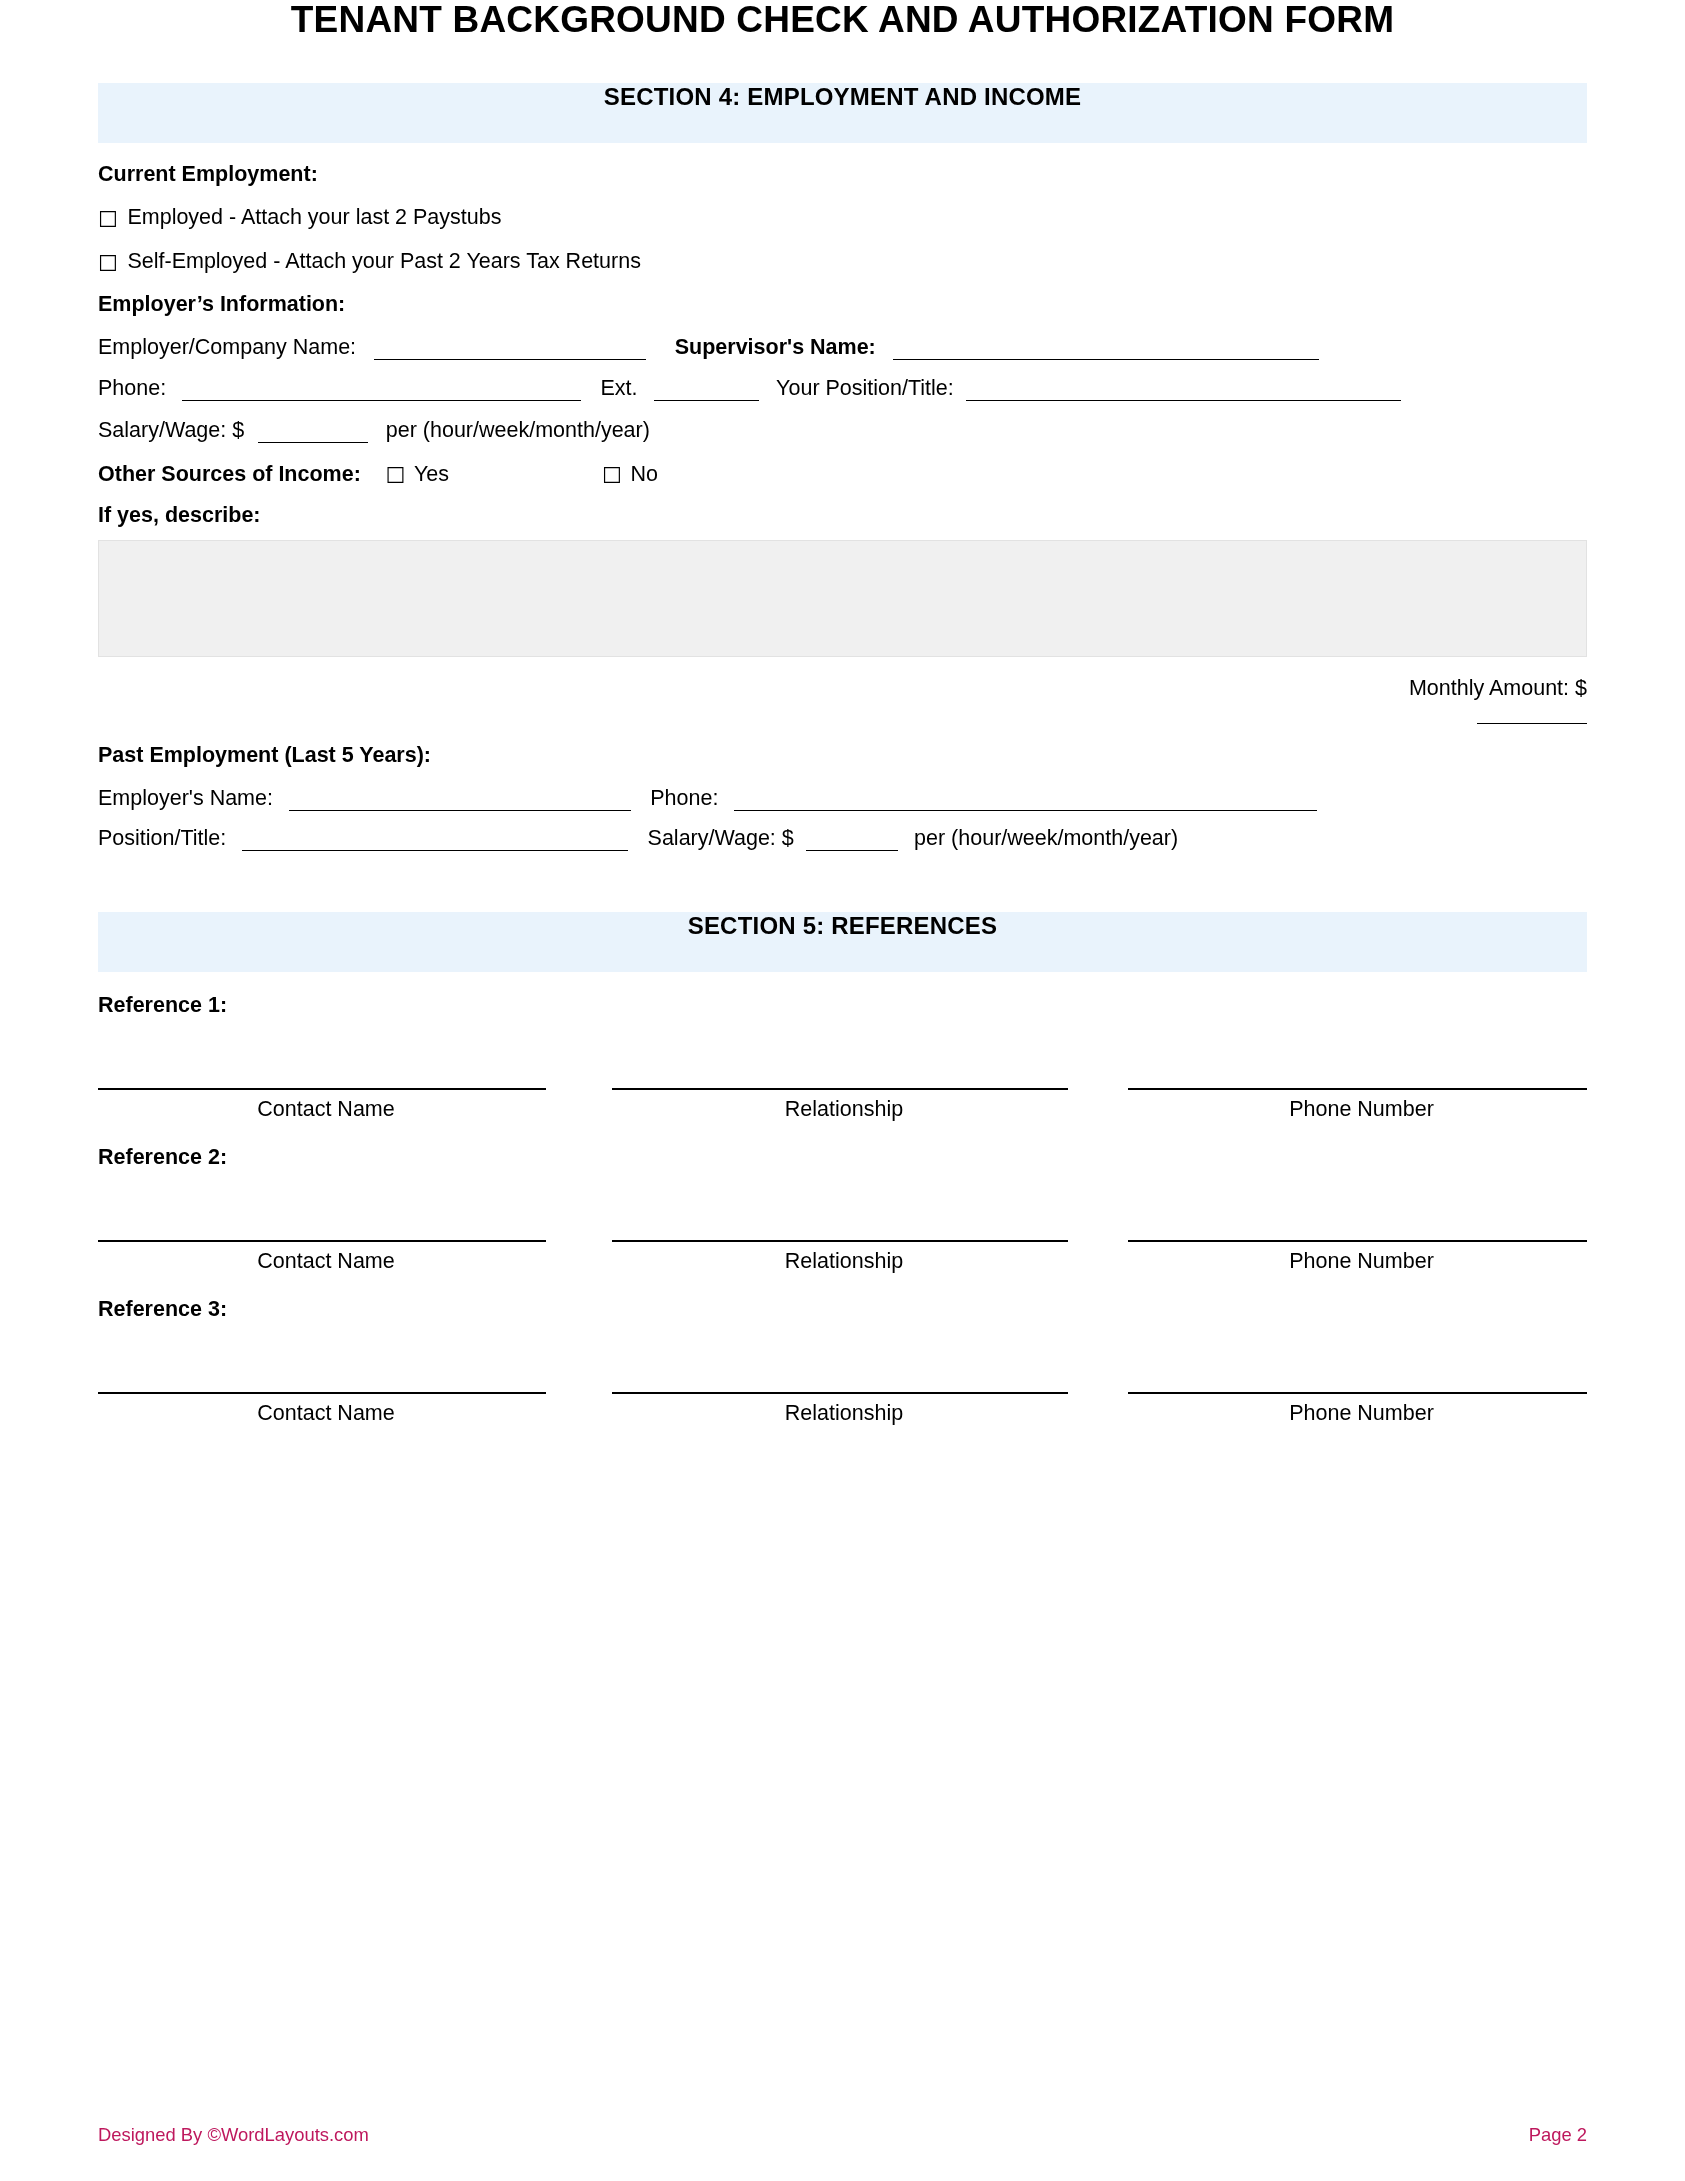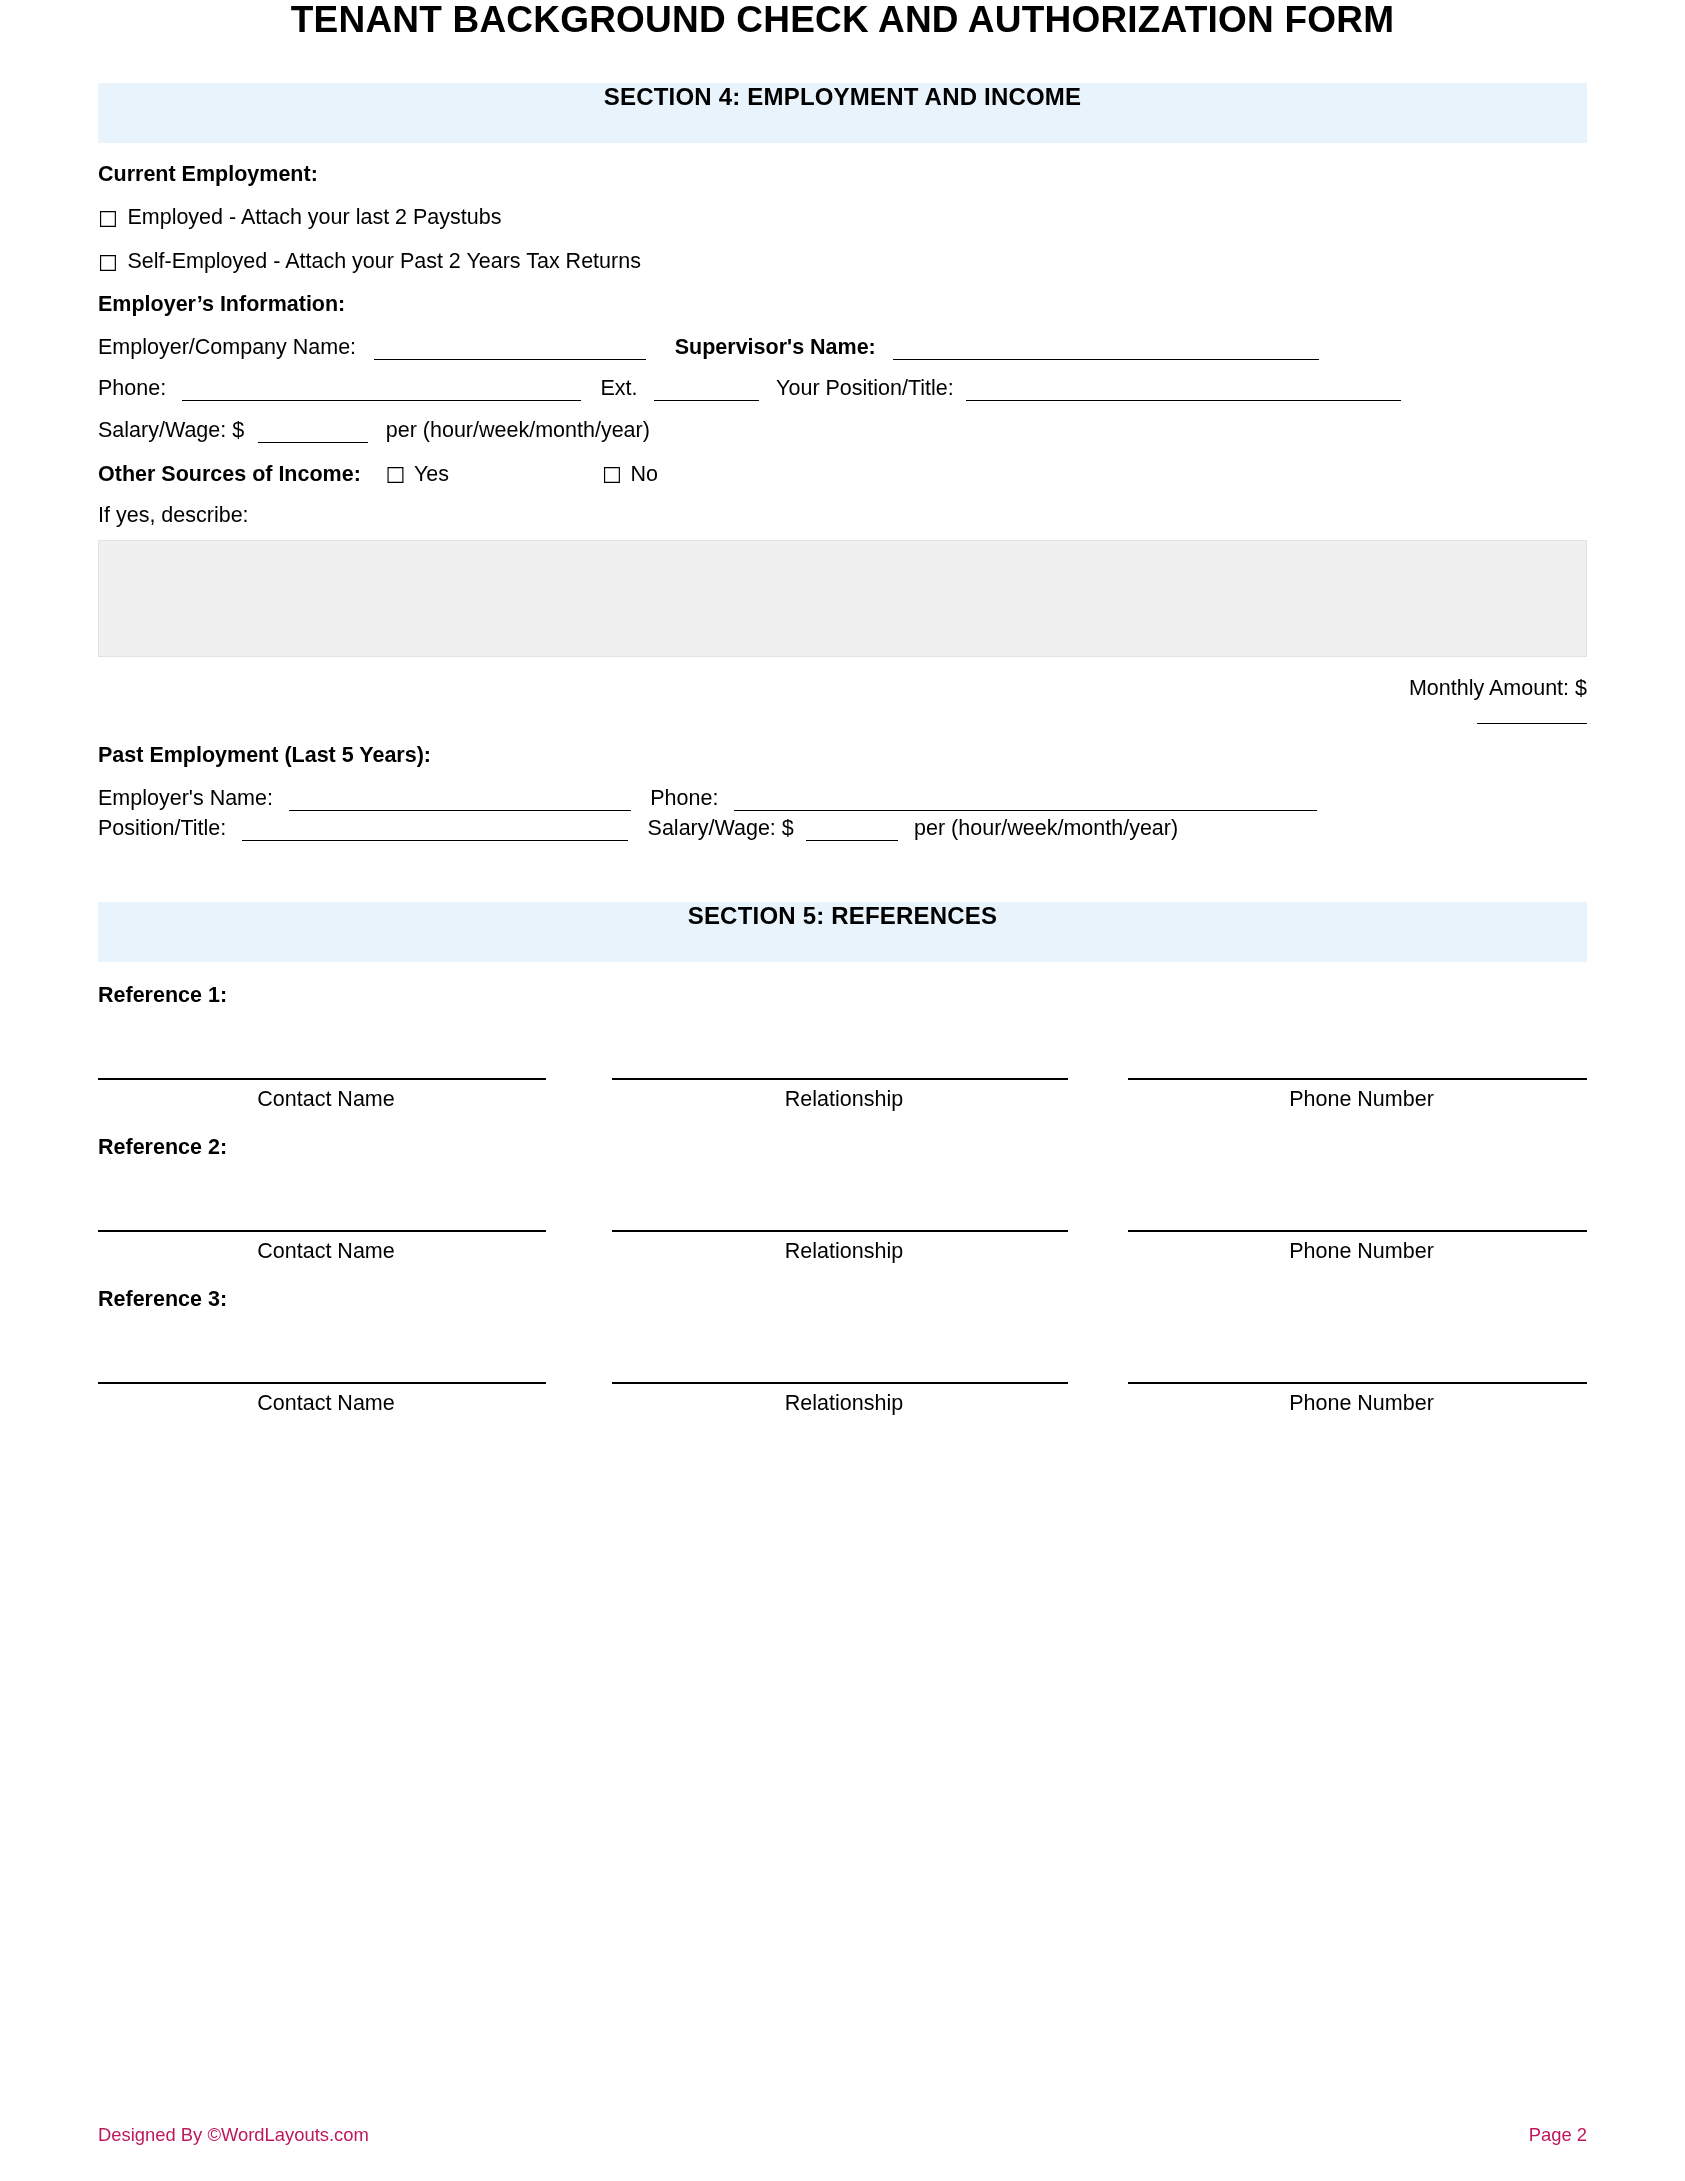--- a/index.html
+++ b/index.html
@@ -178,39 +178,39 @@
     </div>
 
     <div class="row" style="margin-top:18.4px;">
       <span class="bold-label">Other Sources of Income:</span>
       <span class="chk" style="margin-left:24.6px;">☐</span>
       <span class="reg" style="margin-left:8.8px;">Yes</span>
       <span class="chk" style="margin-left:153px;">☐</span>
       <span class="reg" style="margin-left:8.8px;">No</span>
     </div>
 
-    <div class="reg" style="margin-top:16.7px;">If yes, describe:</div>
+    <div class="reg" style="margin-top:16.7px;font-weight:bold;">If yes, describe:</div>
 
     <div class="describe-box" style="margin-top:11.4px;"></div>
 
     <div class="row" style="margin-top:19.3px;flex-direction:column;">
       <span class="reg">Monthly Amount: $</span>
       <span class="ul" style="width:110px; margin-left:16px;"></span>
     </div>
 
     <div class="bold-label" style="margin-top:19.3px;">Past Employment (Last 5 Years):</div>
 
     <div class="row" style="margin-top:17.6px;">
       <span class="reg">Employer's Name:</span>
       <span class="ul" style="width:342px; margin-left:16px;"></span>
       <span class="reg" style="margin-left:19.3px;">Phone:</span>
       <span class="ul" style="width:583px; margin-left:16px;"></span>
     </div>
 
-    <div class="row" style="margin-top:5px;">
+    <div class="row" style="margin-top:15px;">
       <span class="reg">Position/Title:</span>
       <span class="ul" style="width:386px; margin-left:16px;"></span>
       <span class="reg" style="margin-left:19.3px;">Salary/Wage: $</span>
       <span class="ul" style="width:92px; margin-left:12.3px;"></span>
       <span class="reg" style="margin-left:16px;">per (hour/week/month/year)</span>
     </div>
 
   </div>
 
   <div class="section-band" style="margin-top:61px;">

